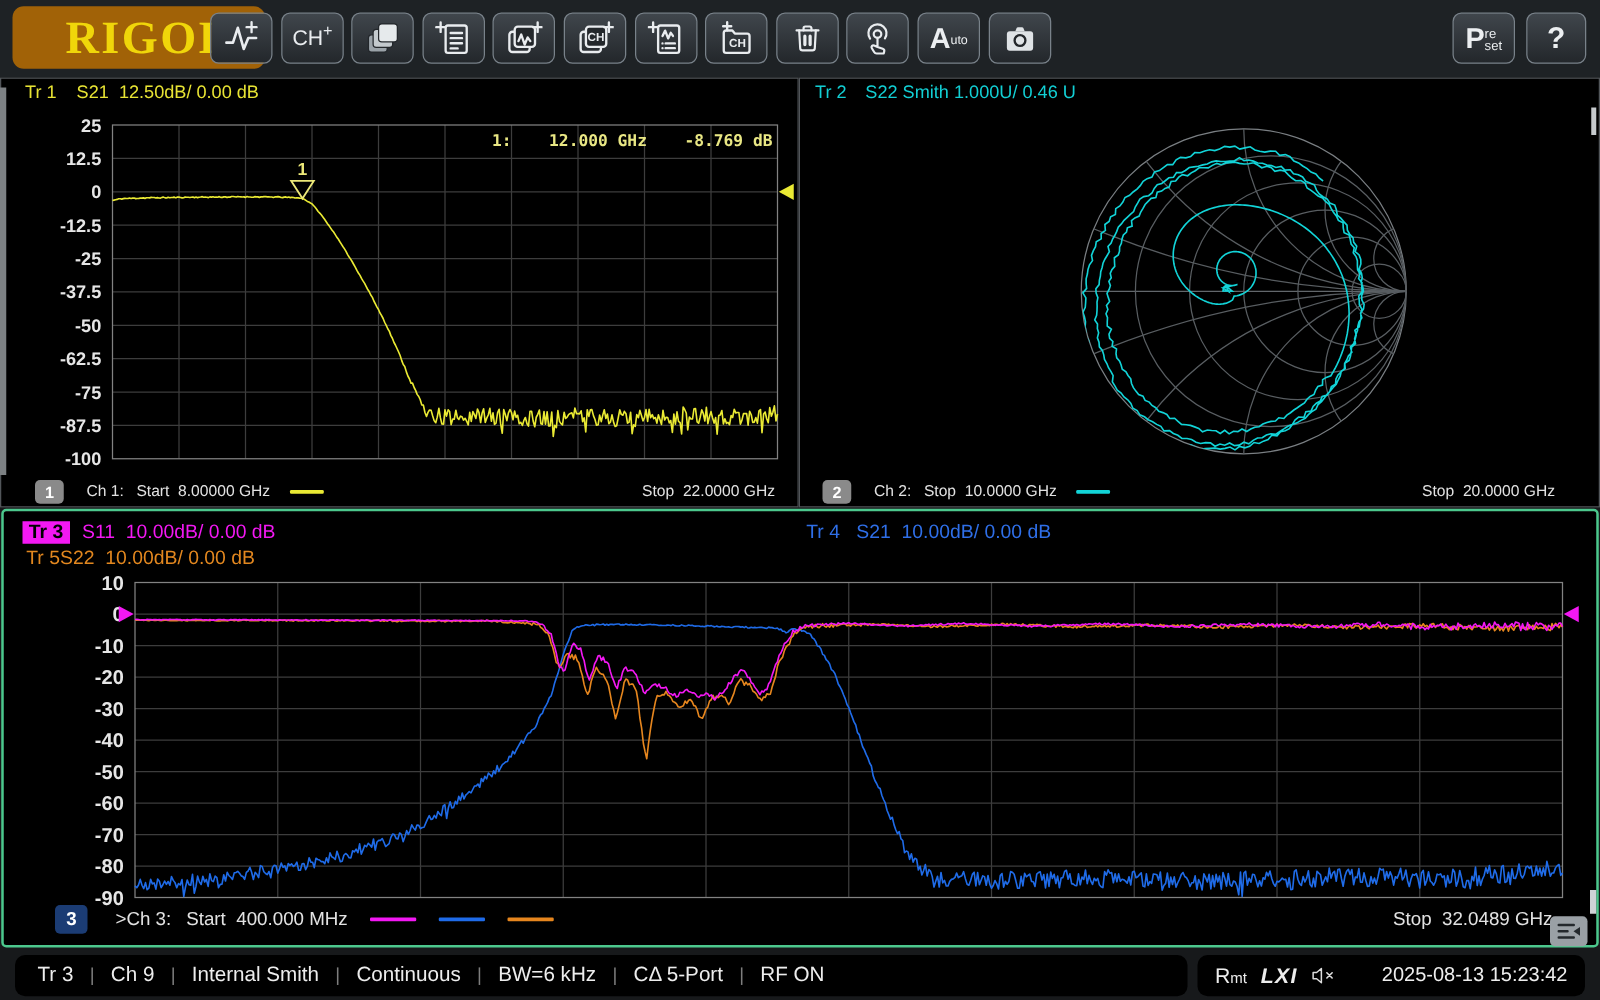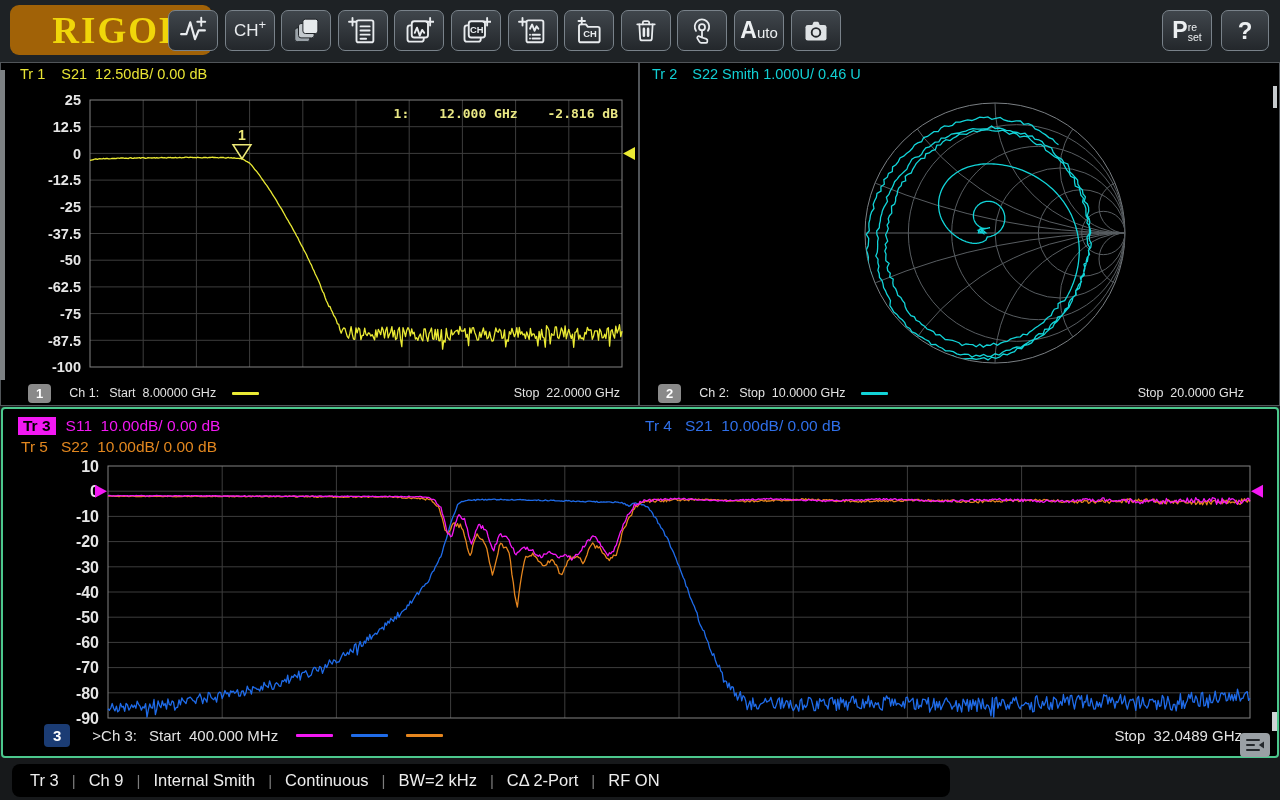--- a/index.html
+++ b/index.html
@@ -11,35 +11,35 @@
   #logo{position:absolute;left:10px;top:5px;width:186px;height:50px;background:#a16207;border-radius:9px;
         display:flex;align-items:center;justify-content:center;color:#f0d60a;
         font-family:"Liberation Serif",serif;font-weight:900;font-size:37px;letter-spacing:2px;padding-left:16px;}
   .tb-btn{position:absolute;top:10px;width:50px;height:41px;box-sizing:border-box;
           background:linear-gradient(180deg,#40464c,#23272b);border:1px solid #79828a;border-radius:7px;
           display:flex;align-items:center;justify-content:center;color:#e9ecef;cursor:pointer;}
   .tb-btn svg{display:block;}
   .txtmain{font-size:17px;color:#e9ecef;}
   .txtsup{font-size:13px;color:#e9ecef;margin-top:-13px;}
   .bigA{font-size:23px;font-weight:bold;color:#eceff1;}
-  .smallTxt{font-size:15px;color:#eceff1;margin-top:3px;}
+  .smallTxt{font-size:10px;color:#eceff1;margin-top:3px;}
   .pcol{display:flex;flex-direction:column;font-size:10.5px;line-height:10px;color:#eceff1;margin-top:3px;}
   .bigQ{font-size:24px;font-weight:bold;color:#eceff1;}
   
   .win{position:absolute;background:#000;box-sizing:border-box;}
   #win1{left:0;top:62px;width:639px;height:344px;border:1px solid #515559;}
   #win2{left:639px;top:62px;width:641px;height:344px;border:1px solid #515559;}
   #win3{left:1px;top:407px;width:1278px;height:351px;border:2px solid #4cc88d;border-radius:4px;}
   #overlay{position:absolute;left:0;top:0;width:1280px;height:800px;pointer-events:none;z-index:5;}
   .txt{position:absolute;z-index:6;}
   .trrow{position:absolute;display:flex;align-items:center;z-index:6;}
   #tr1row{left:20px;top:66px;color:#e8e434;font-size:14.5px;gap:16px;}
   #tr2row{left:652px;top:66px;color:#12cfd4;font-size:14.5px;gap:15px;}
   #tr3row{left:18px;top:417px;color:#f318f3;font-size:15.5px;gap:10px;}
-  #tr5row{left:21px;top:438px;color:#e2871f;font-size:15.5px;gap:13px;}
+  #tr5row{left:21px;top:438px;color:#e2871f;font-size:15.5px;gap:0;}
   #tr4row{left:645px;top:417px;color:#2f6fe8;font-size:15.5px;gap:13px;}
   .tr3badge{background:#f318f3;color:#000;padding:0 5px;font-weight:bold;}
   #readout{left:90px;top:101px;width:528px;height:24px;display:flex;justify-content:flex-end;align-items:center;
            font-family:"DejaVu Sans Mono",monospace;font-size:13px;font-weight:bold;color:#e9e784;}
   #readout .f{margin-left:30px;}
   
   .chbar{position:absolute;display:flex;align-items:center;font-size:12.5px;color:#e2e2e2;z-index:6;}
   #chbar1{left:28px;top:382px;width:592px;height:22px;}
   #chbar2{left:658px;top:382px;width:586px;height:22px;}
   #chbar3{left:44px;top:722px;width:1198px;height:27px;font-size:15px;}
@@ -306,21 +306,21 @@
     <span class="pre">S22  10.00dB/ 0.00 dB</span>
   </div>
   <div id="tr4row" class="trrow">
     <span class="pre">Tr 4</span>
     <span class="pre">S21  10.00dB/ 0.00 dB</span>
   </div>
 
   <div id="readout" class="txt">
     <span>1:</span>
     <span class="f pre">12.000 GHz</span>
-    <span class="f pre">-2.816 dB</span>
+    <span class="f pre">-8.769 dB</span>
   </div>
 
   <div id="chbar1" class="chbar">
     <span class="badge-gray">1</span>
     <span class="chname">Ch 1:</span>
     <span class="chstart pre">Start  8.00000 GHz</span>
     <span class="swatch" style="background:#eaea34"></span>
     <span class="chstop pre">Stop  22.0000 GHz</span>
   </div>
   <div id="chbar2" class="chbar">
@@ -355,20 +355,31 @@
 
   <div id="pill-left" class="pill">
       <span>Tr 3</span>
       <span class="sep">|</span>
       <span>Ch 9</span>
       <span class="sep">|</span>
       <span>Internal Smith</span>
       <span class="sep">|</span>
       <span>Continuous</span>
       <span class="sep">|</span>
-      <span>BW=2 kHz</span>
-      <span class="sep">|</span>
-      <span>CΔ 2-Port</span>
+      <span>BW=6 kHz</span>
+      <span class="sep">|</span>
+      <span>CΔ 5-Port</span>
       <span class="sep">|</span>
       <span>RF ON</span>
     </div>
+  <div id="pill-right" class="pill">
+    <span id="rmt">Rmt</span>
+    <span id="lxi">LXI</span>
+    <span style="display:flex;align-items:center;">
+      <svg width="19" height="15" viewBox="0 0 19 15">
+        <path d="M1.5 5h2.8l3.8-3.2v11.4L4.3 10H1.5z" fill="none" stroke="#dcdcdc" stroke-width="1.2" stroke-linejoin="round"></path>
+        <path d="M12.5 5.2l4.2 4.2M16.7 5.2l-4.2 4.2" stroke="#dcdcdc" stroke-width="1.3" stroke-linecap="round"></path>
+      </svg>
+    </span>
+    <span id="datetime">2025-08-13 15:23:42</span>
+  </div>
 
 </div>
 
 </body></html>

